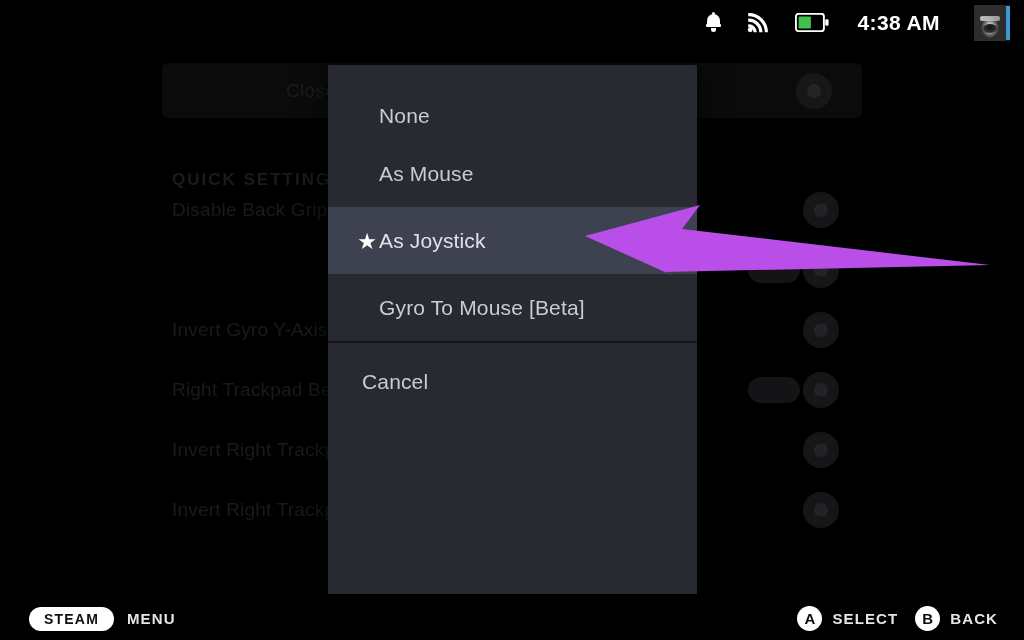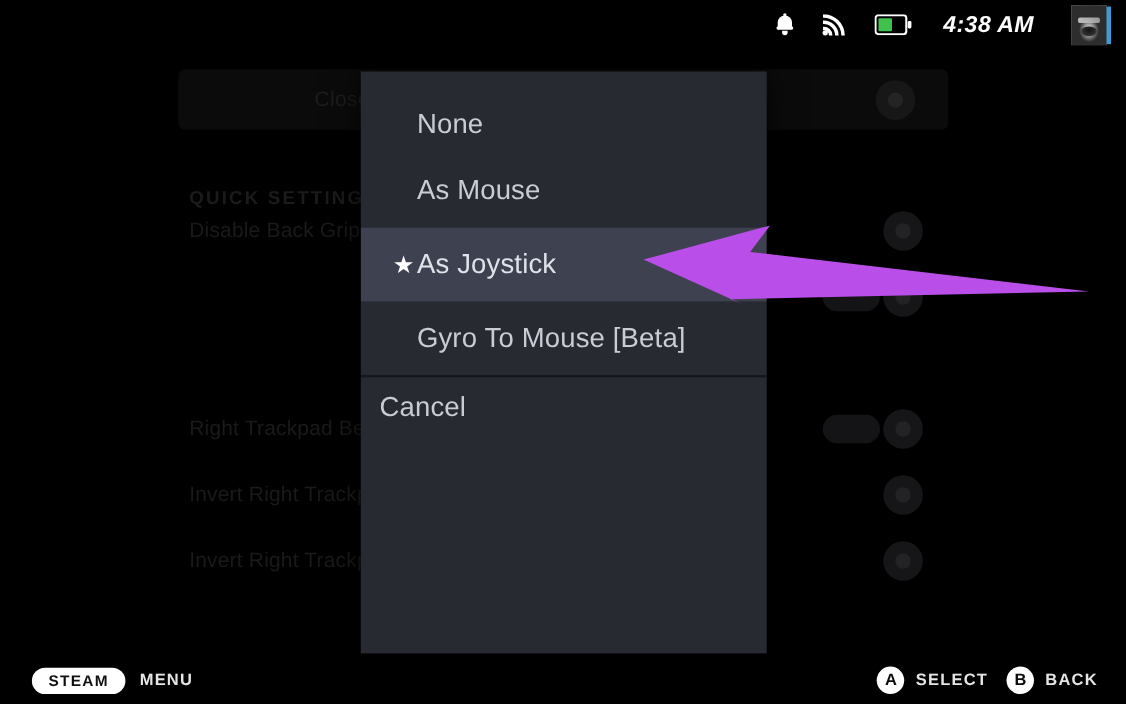--- a/index.html
+++ b/index.html
@@ -9,21 +9,21 @@
     position:relative;
     -webkit-font-smoothing:antialiased;
   }
 
   
   .topbar{
     position:absolute; left:0; top:0; width:1024px; height:45px;
     background:#000; display:flex; align-items:center;
     justify-content:flex-end; z-index:40;
   }
-  .tb-icons{ display:flex; align-items:center; gap:26px; padding-right:14px;font-style:italic; }
+  .tb-icons{ display:flex; align-items:center; gap:26px; padding-right:14px; }
   .tb-ico{ display:flex; align-items:center; justify-content:center; }
 
   .bell{ width:15px; height:19px; position:relative; }
   .bell .body{
     position:absolute; left:1px; top:1px; width:13px; height:12px;
     background:#fff; border-radius:7px 7px 1px 1px;
   }
   .bell .lip{
     position:absolute; left:0px; top:11px; width:15px; height:3px;
     background:#fff; border-radius:1px;
@@ -124,32 +124,32 @@
   .menu-item{
     position:relative; height:67px; display:flex; align-items:center;
     padding-left:51px; background:transparent;
   }
   .menu-item .star{
     position:absolute; left:28px; top:50%; transform:translateY(-50%);
     width:22px; height:21px; color:#fff; font-size:22px; line-height:21px;
     text-align:center;
   }
   .menu-item .label{
-    color:#c9ccd4; font-size:25px; letter-spacing:0.15px; white-space:nowrap;
+    color:#c9ccd4; font-size:21px; letter-spacing:0.15px; white-space:nowrap;
   }
   .menu-item.selected{ background:#3d4150; }
   .menu-item.selected .label{ color:#dfe2e8; }
 
   .menu-item.compact{ height:56px; padding-left:17px; }
   .menu-item.compact .label{ color:#c9ccd4; }
 
   .menu-sep{
     height:2px; background:#14161b; width:100%;
   }
-  .menu-item.cancel{ height:54px; padding-left:17px; }
+  .menu-item.cancel{ height:54px; padding-left:34px;margin-top:12px; }
 
   
   .arrow{
     position:absolute; left:0; top:0; width:1024px; height:640px;
     z-index:30; pointer-events:none;
   }
 
   
   .bottombar{
     position:absolute; left:0; bottom:0; width:1024px; height:43px;
@@ -186,20 +186,24 @@
   </div>
 
   <div class="bg-sect">QUICK SETTINGS</div>
 
   <div class="bg-row" style="top:143px">
     <span class="txt">Disable Back Grip Buttons</span>
     <span class="knob"></span>
   </div>
   <div class="bg-row" style="top:203px">
     <span class="toggle"></span>
+    <span class="knob"></span>
+  </div>
+  <div class="bg-row" style="top:263px">
+    <span class="txt">Invert Gyro Y-Axis</span>
     <span class="knob"></span>
   </div>
   <div class="bg-row" style="top:323px">
     <span class="txt">Right Trackpad Behavior</span>
     <span class="toggle"></span>
     <span class="knob"></span>
   </div>
   <div class="bg-row" style="top:383px">
     <span class="txt">Invert Right Trackpad X</span>
     <span class="knob"></span>

